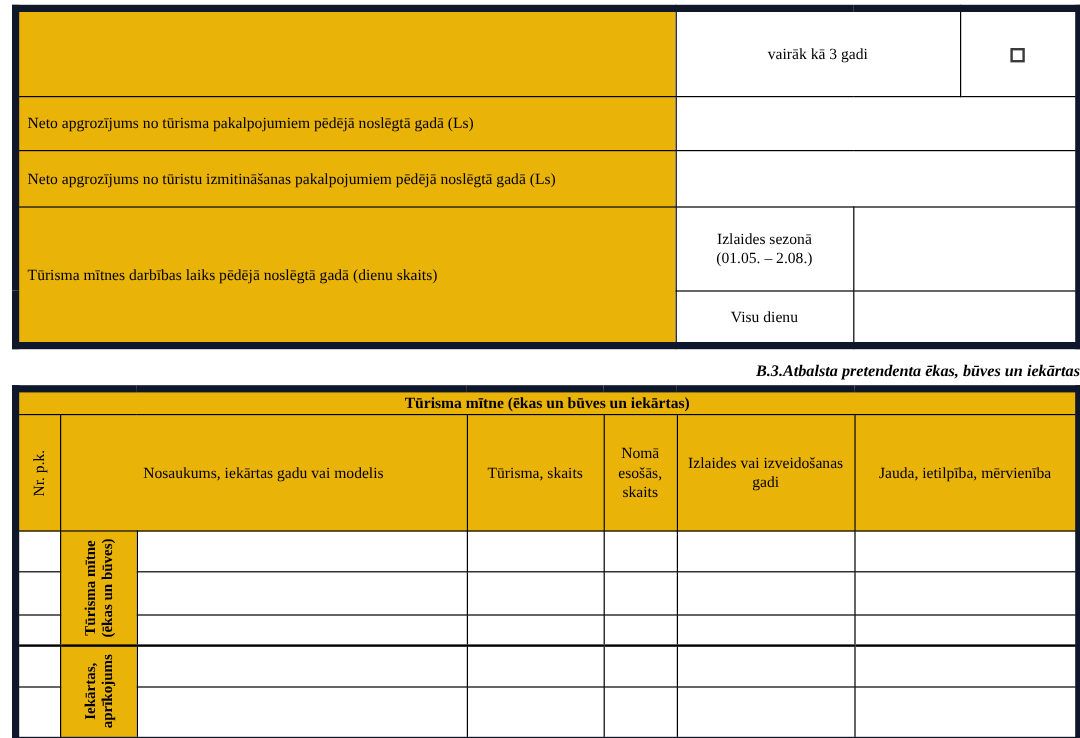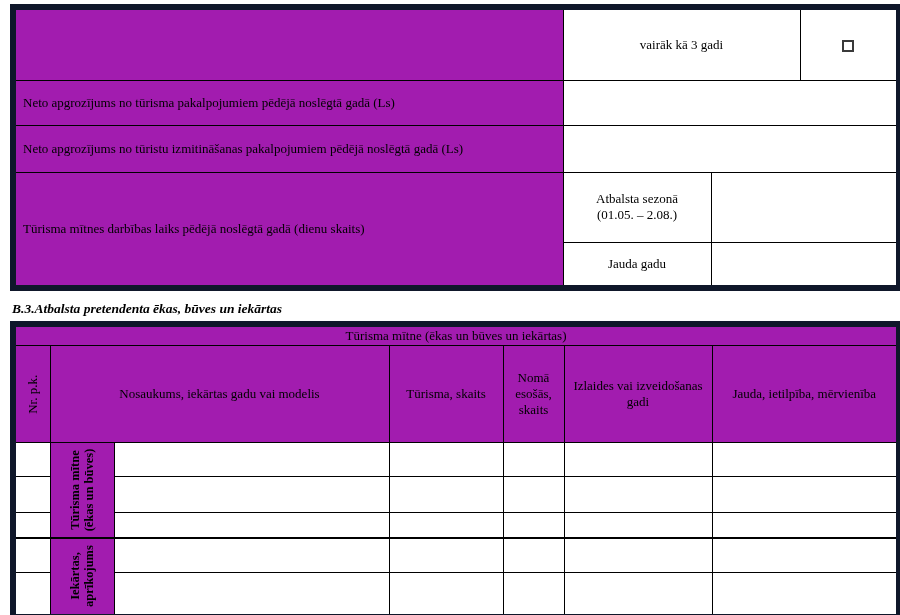--- a/index.html
+++ b/index.html
@@ -18,21 +18,21 @@
     margin-left: 10px;
     border: 6px solid #0f172a;
   }
   td, th {
     border: 1px solid #000;
     font-size: 13px;
     font-weight: normal;
     padding: 0 4px;
     vertical-align: middle;
   }
-  .gray { background: #a21caf; }
+  .gray { background: #eab308; }
   .lbl  { text-align: left; padding-left: 7px; }
   .ctr  { text-align: center; }
   .empty-cell { background: #ffffff; }
 
   
   .top-table { margin-top: 4px; width: 886px; }
 
   .checkbox {
     display: inline-block;
     width: 12px; height: 12px;
@@ -40,26 +40,27 @@
     background: #fff;
     vertical-align: middle;
   }
 
   
   .section-heading {
     margin: 10px 0 4px 12px;
     font-size: 13.5px;
     font-weight: bold;
     font-style: italic;
+    text-align: right;
   }
 
   
   .eq-table { width: 886px; }
   .band-cell {
-    font-weight: normal;
+    font-weight: bold;
     text-align: center;
     padding: 1px 2px;
     font-size: 13px;
   }
   .vcell { padding: 0; overflow: visible; }
   .vwrap {
     display: flex;
     align-items: center;
     justify-content: center;
     width: 100%;
@@ -105,27 +106,27 @@
       <td class="gray lbl">Neto apgrozījums no tūrisma pakalpojumiem pēdējā noslēgtā gadā (Ls)</td>
       <td class="empty-cell" colspan="3"></td>
     </tr>
     <tr style="height:47px">
       <td class="gray lbl">Neto apgrozījums no tūristu izmitināšanas pakalpojumiem pēdējā noslēgtā gadā (Ls)</td>
       <td class="empty-cell" colspan="3"></td>
     </tr>
     <tr style="height:70px">
       <td class="gray lbl" rowspan="2">Tūrisma mītnes darbības laiks pēdējā noslēgtā gadā (dienu skaits)</td>
       <td class="ctr empty-cell">
-        <div>Atbalsta sezonā</div>
+        <div>Izlaides sezonā</div>
         <div>(01.05. – 2.08.)</div>
       </td>
       <td class="empty-cell" colspan="2"></td>
     </tr>
     <tr style="height:46px">
-      <td class="ctr empty-cell">Jauda gadu</td>
+      <td class="ctr empty-cell">Visu dienu</td>
       <td class="empty-cell" colspan="2"></td>
     </tr>
   </tbody>
     </table>
 
   <div class="section-heading">B.3.Atbalsta pretendenta ēkas, būves un iekārtas</div>
 
   <table class="eq-table">
     <colgroup>
       <col style="width:37px">

